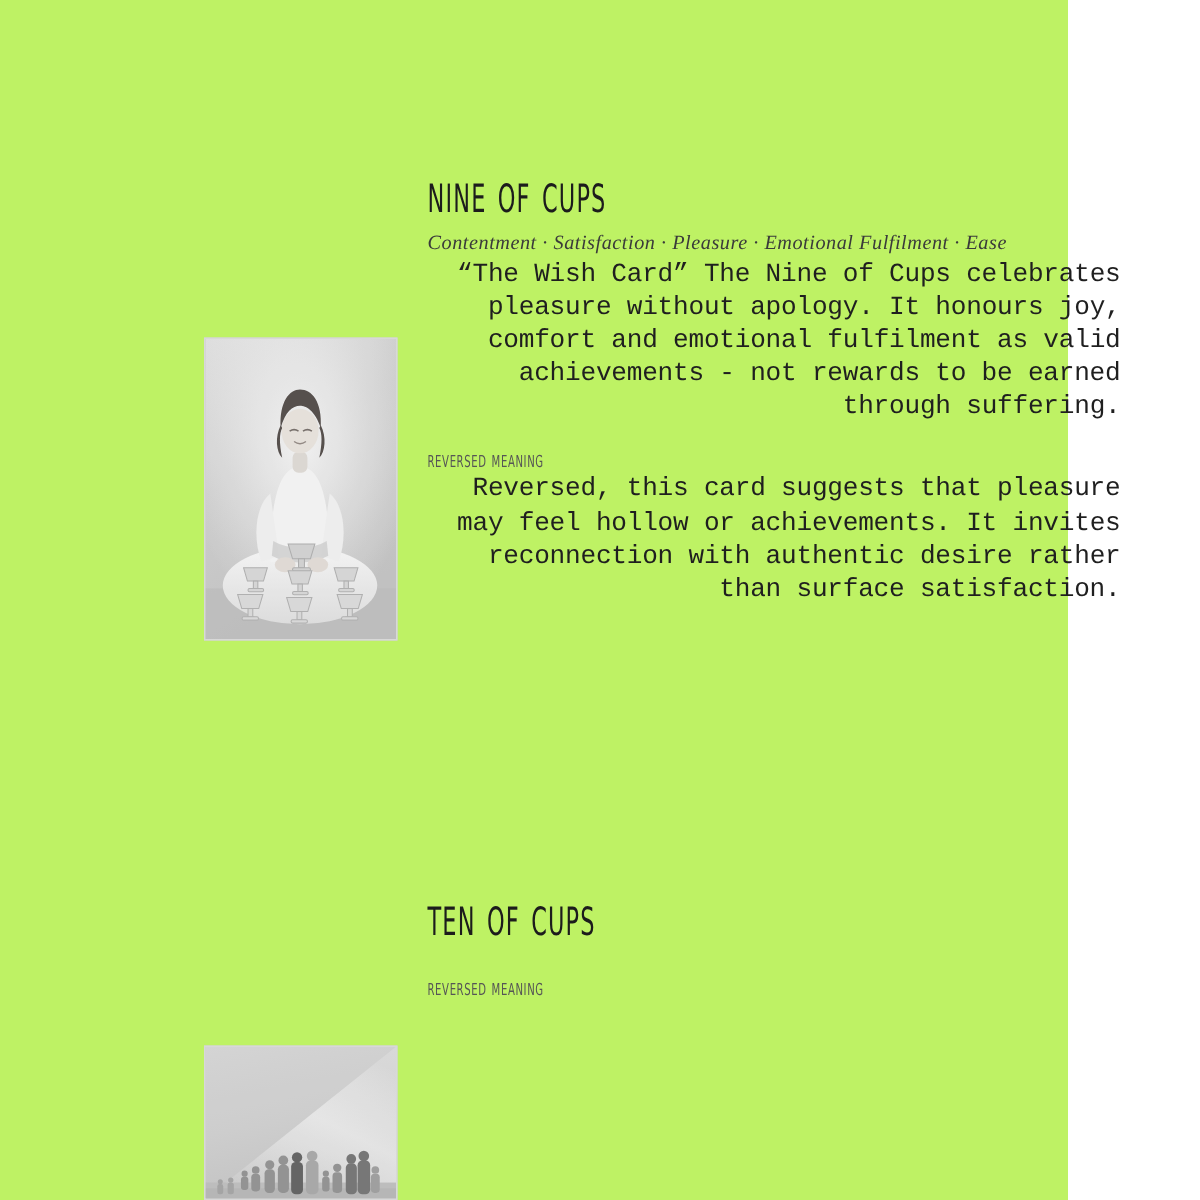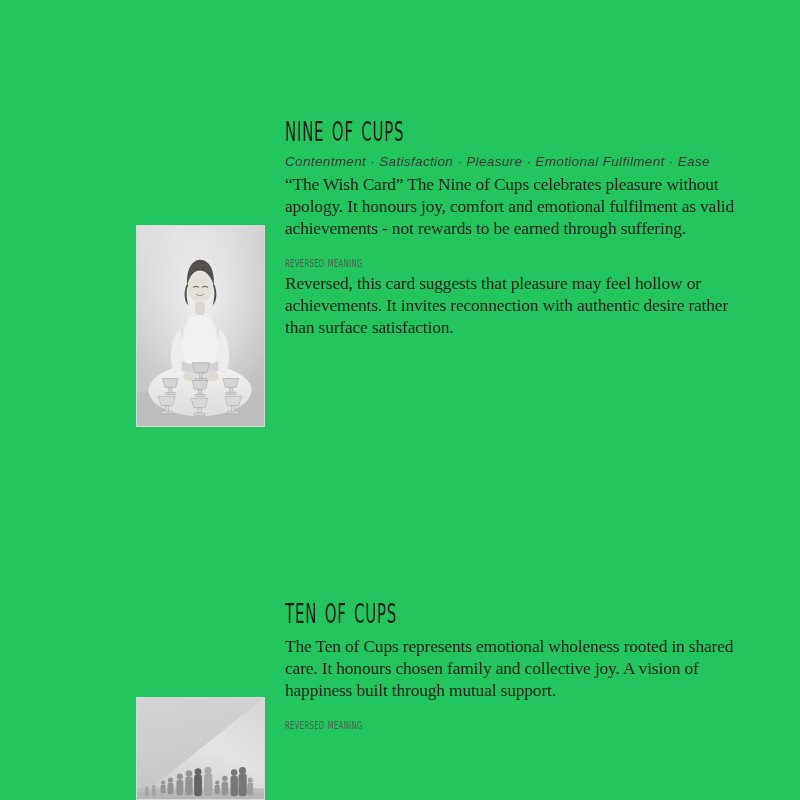--- a/index.html
+++ b/index.html
@@ -10,23 +10,23 @@
   body {
     width: 800px;
     height: 800px;
     overflow: hidden;
     font-family: "Liberation Sans", sans-serif;
     position: relative;
   }
 
   .page {
     position: relative;
-    width: 800px;
+    width: 712px;
     height: 800px;
-    background: #22c55e;
+    background: #bef264;
   }
 
   
   .card-section {
     position: absolute;
     left: 0;
     width: 800px;
   }
   .card-section.sec-0 { top: 110px; }
   .card-section.sec-1 { top: 592px; }
@@ -63,36 +63,37 @@
     color: #1c1c1c;
     transform: scaleX(0.64);
     transform-origin: left center;
     width: 156%;
     margin: 0 0 6px 0;
     white-space: nowrap;
   }
   .card-section.sec-1 .card-title { font-size: 37px; }
 
   .keywords {
-    font-family: Liberation Sans, sans-serif;
+    font-family: Liberation Serif, serif;
     font-style: italic;
     font-size: 13.5px;
     line-height: 1.33;
     color: #3a3a3a;
     letter-spacing: 0.35px;
     margin: 0 0 2px 0;
   }
 
   .body-copy {
-    font-family: Liberation Serif, serif;
+    font-family: Liberation Mono, monospace;
     font-size: 17.4px;
     line-height: 1.27;
     color: #1f1f1f;
     margin: 0;
     letter-spacing: -0.15px;
+    text-align: right;
   }
 
   .reversed-heading {
     font-family: "DejaVu Sans Condensed", "Liberation Sans Narrow", "Liberation Sans", sans-serif;
     font-size: 15px;
     font-variant: small-caps;
     text-transform: lowercase;
     letter-spacing: 0.6px;
     color: #565656;
     transform: scaleX(0.68);
@@ -261,21 +262,20 @@
             <circle cx="10" cy="91.5" r="1.7"></circle>
           <rect x="15" y="92" width="4.2" height="8" rx="1.7"></rect>
             <circle cx="17.1" cy="90.3" r="1.8"></circle>
         </g>
         <rect width="129" height="103" fill="#ffffff" opacity="0.06"></rect>
       </svg>
     </div>
 
     <div class="card-text">
       <h2 class="card-title">Ten of Cups</h2>
-      <p class="body-copy">The Ten of Cups represents emotional wholeness rooted in shared care. It honours chosen family and collective joy. A vision of happiness built through mutual support.</p>
       <div class="spacer-sm"></div>
       <div class="reversed-heading">Reversed Meaning</div>
       <p class="keywords"></p>
       <p class="body-copy"></p>
     </div>
   </div>
 
 </div>
 
 </body></html>

